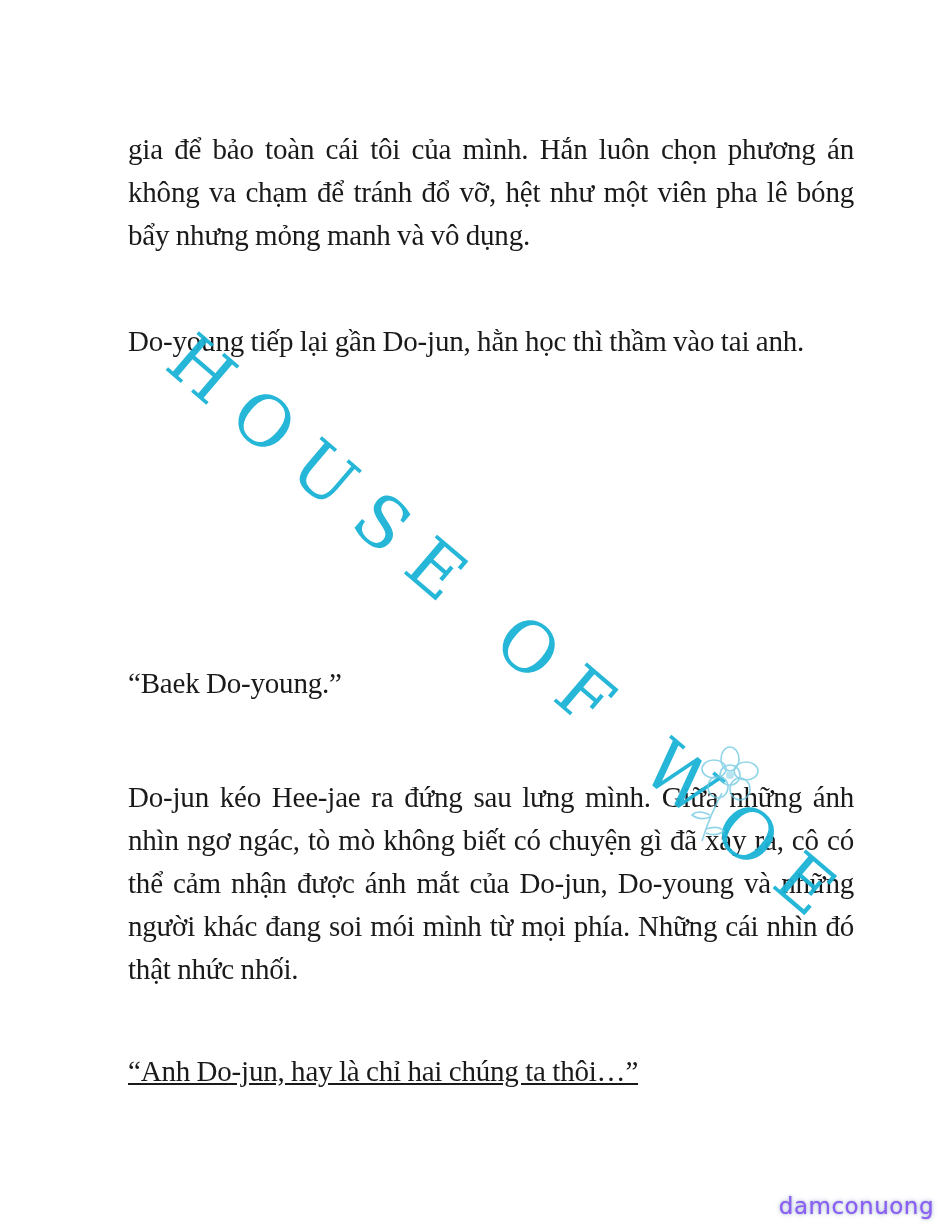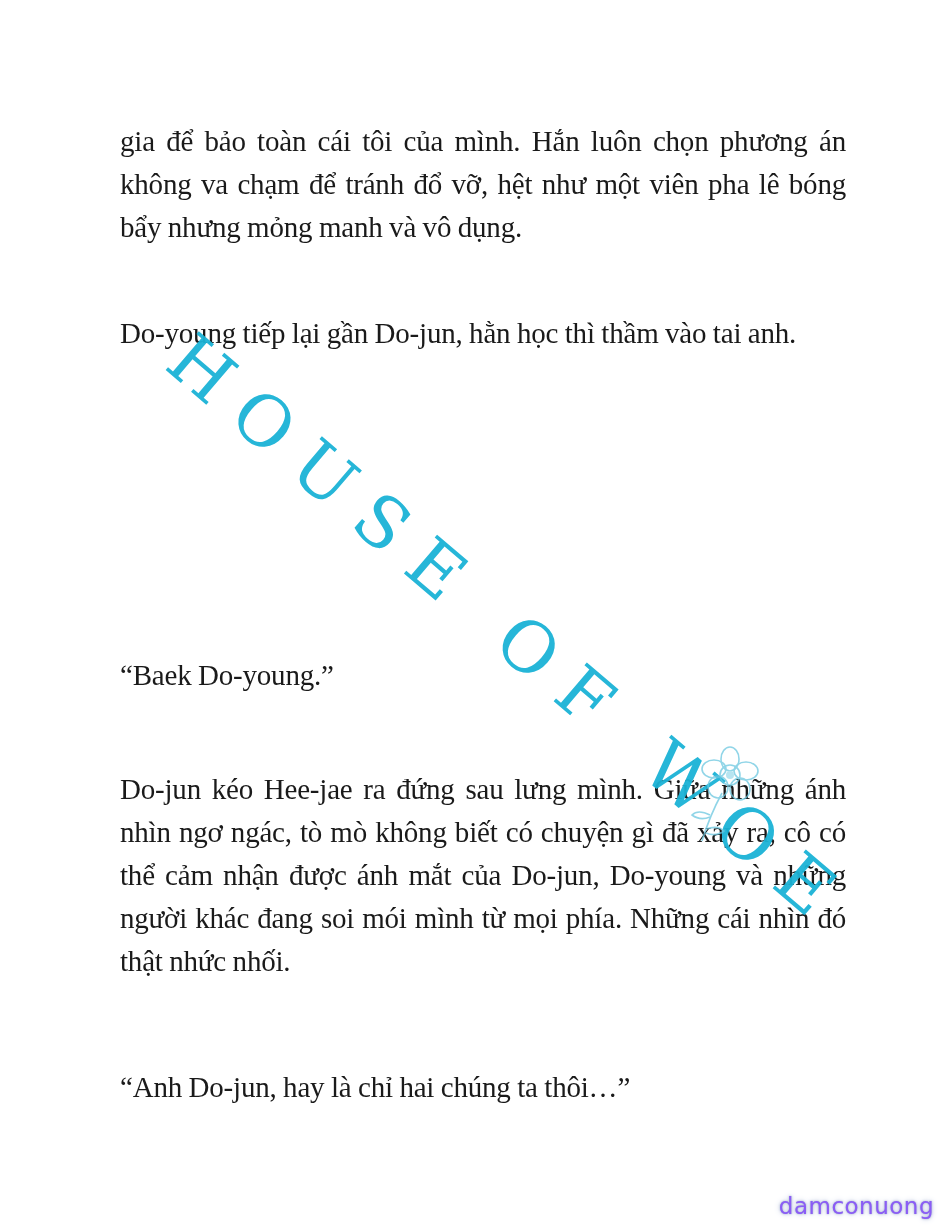--- a/index.html
+++ b/index.html
@@ -19,21 +19,21 @@
       position: absolute;
       left: 0; top: 0;
       width: 950px; height: 1229px;
     }
     .para {
       position: absolute;
       left: 112px;
       width: 726px;
       font-size: 29px;
       line-height: 43px;
-      margin: 8px;
+      margin: 16px;
       text-align: justify;
       letter-spacing: -0.2px;
       word-spacing: -0.5px;
     }
     .para.short { text-align: left; }
     .watermark {
       position: absolute;
       left: 160px;
       top: 470px;
       transform-origin: 0 0;
@@ -73,21 +73,21 @@
     }
   </style>
 </head>
 <body>
 
 <div class="page">
   <p class="para" style="top:112px;">gia để bảo toàn cái tôi của mình. Hắn luôn chọn phương án không va chạm để tránh đổ vỡ, hệt như một viên pha lê bóng bẩy nhưng mỏng manh và vô dụng.</p>
   <p class="para" style="top:304px;">Do-young tiếp lại gần Do-jun, hằn học thì thầm vào tai anh.</p>
   <p class="para short" style="top:646px;">“Baek Do-young.”</p>
   <p class="para" style="top:760px;">Do-jun kéo Hee-jae ra đứng sau lưng mình. Giữa những ánh nhìn ngơ ngác, tò mò không biết có chuyện gì đã xảy ra, cô có thể cảm nhận được ánh mắt của Do-jun, Do-young và những người khác đang soi mói mình từ mọi phía. Những cái nhìn đó thật nhức nhối.</p>
-  <p class="para short" style="top:1058px;">“Anh Do-jun, hay là chỉ hai chúng ta thôi…”</p>
+  <p class="para short" style="top:1034px;text-decoration:underline;">“Anh Do-jun, hay là chỉ hai chúng ta thôi…”</p>
 </div>
 
 <div class="wm-wrap">
   <div class="watermark" style="left:205px; top:318px;">HOUSE OF WOE</div>
 
   <svg class="flower" viewBox="0 0 90 100">
     <g fill="none" stroke="#6cc7e0" stroke-width="1.6">
       <circle cx="50" cy="30" r="10"></circle>
       <ellipse cx="50" cy="14" rx="9" ry="12"></ellipse>
       <ellipse cx="66" cy="26" rx="12" ry="9"></ellipse>

